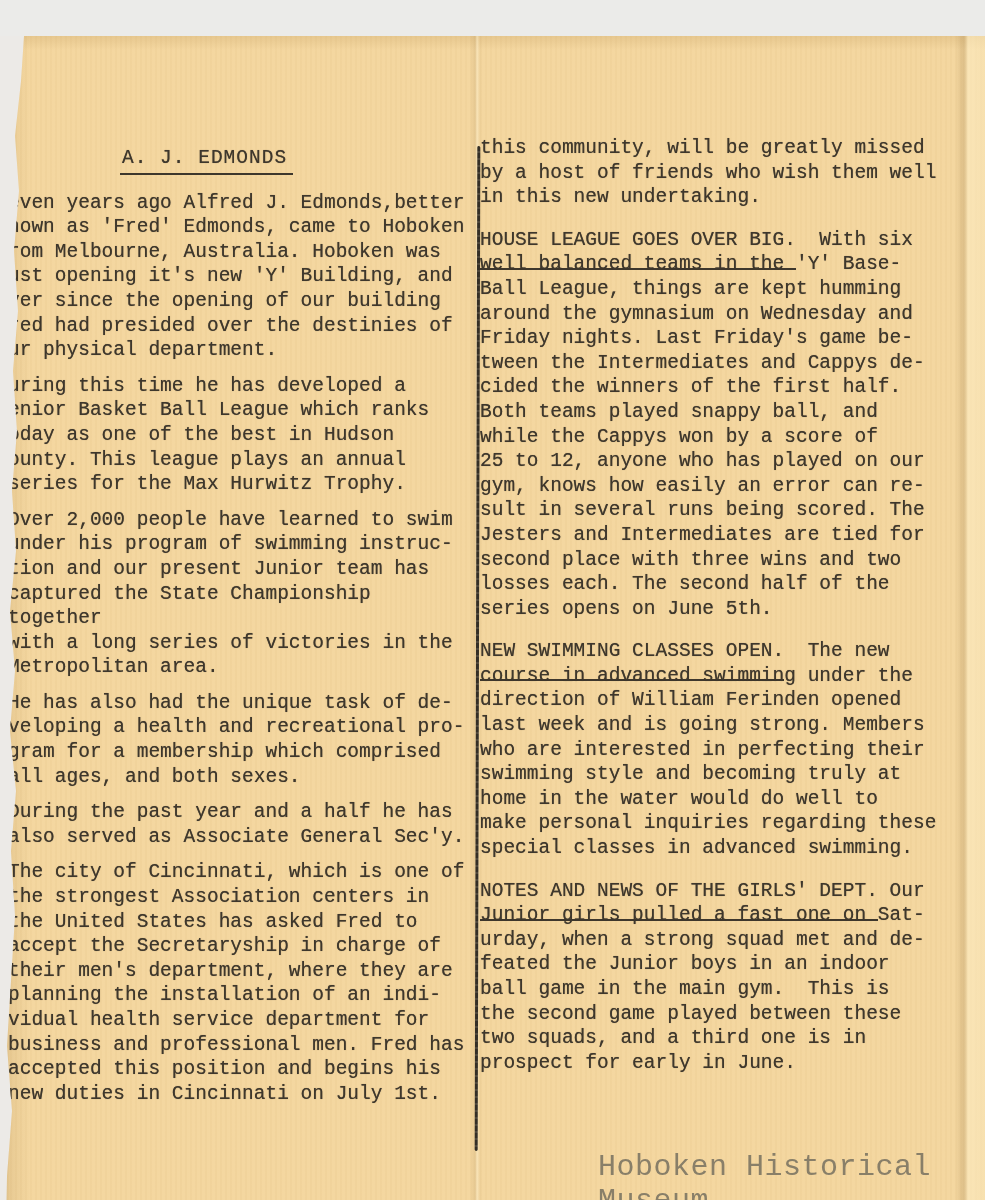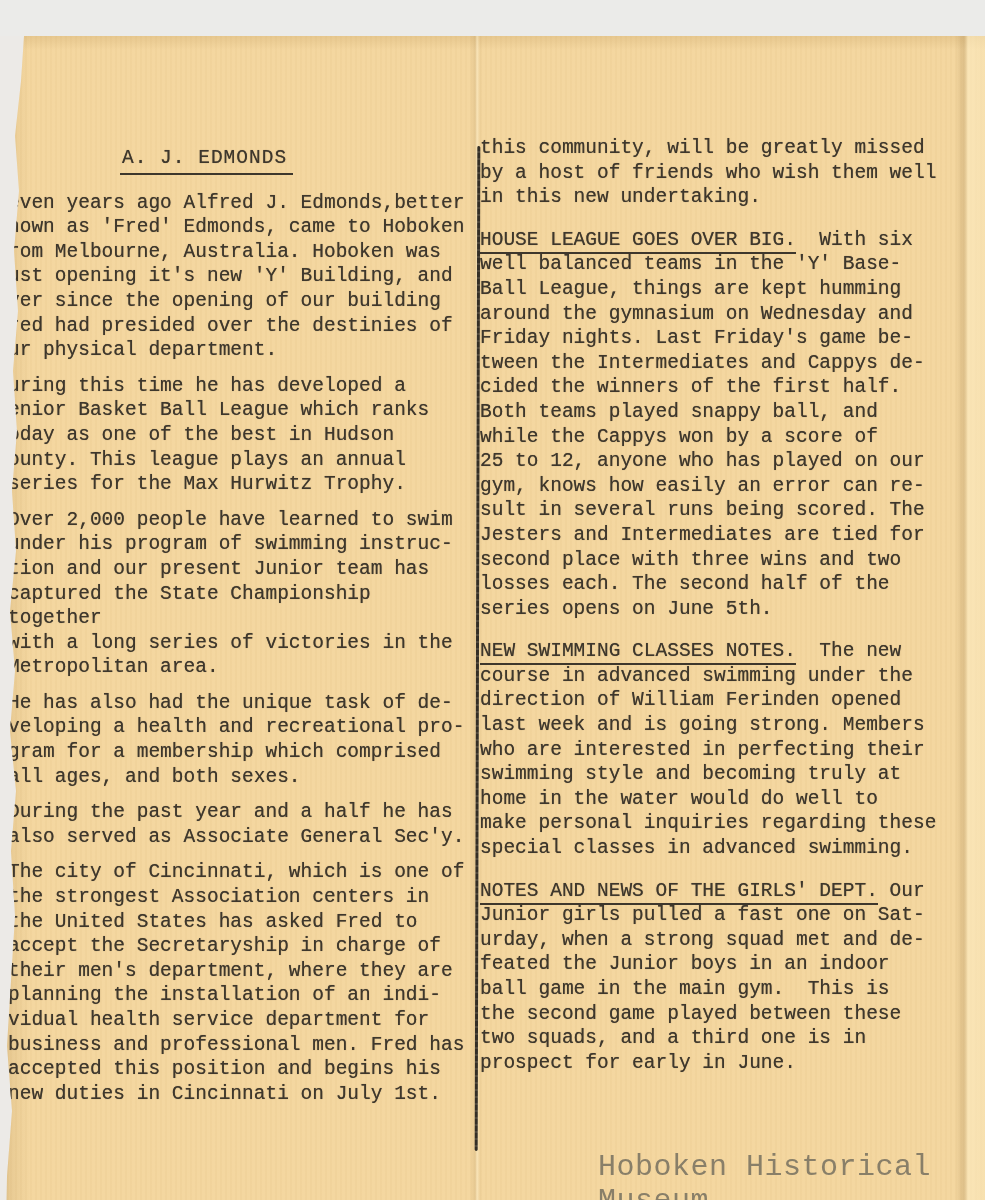--- a/index.html
+++ b/index.html
@@ -71,21 +71,21 @@
   h1.heading {
     font-size: 19.5px; font-weight: normal;
     margin: 0 0 16px 112px;
     display: inline-block;
     border-bottom: 2px solid #3e372c;
     padding: 0 6px 2px 2px;
     letter-spacing: 1px;
   }
   .sec-head {
     border-bottom: 2px solid #3e372c;
-    padding-bottom: 1px;
+    padding-bottom: 17px;
   }
   .watermark {
     position: absolute; left: 598px; top: 1114px;
     font-family: Liberation Mono, monospace;
     font-size: 30px;
     color: rgba(118,112,95,0.85);
     letter-spacing: 0.5px;
     text-shadow: none;
   }
 </style>
@@ -150,21 +150,21 @@
 cided the winners of the first half.
 Both teams played snappy ball, and
 while the Cappys won by a score of
 25 to 12, anyone who has played on our
 gym, knows how easily an error can re-
 sult in several runs being scored. The
 Jesters and Intermediates are tied for
 second place with three wins and two
 losses each. The second half of the
 series opens on June 5th.</span></p>
-      <p class="para section"><span class="sec-head">NEW SWIMMING CLASSES NOTES.</span><span>  The new
+      <p class="para section"><span class="sec-head">NEW SWIMMING CLASSES OPEN.</span><span>  The new
 course in advanced swimming under the
 direction of William Ferinden opened
 last week and is going strong. Members
 who are interested in perfecting their
 swimming style and becoming truly at
 home in the water would do well to
 make personal inquiries regarding these
 special classes in advanced swimming.</span></p>
       <p class="para section"><span class="sec-head">NOTES AND NEWS OF THE GIRLS' DEPT.</span><span> Our
 Junior girls pulled a fast one on Sat-

